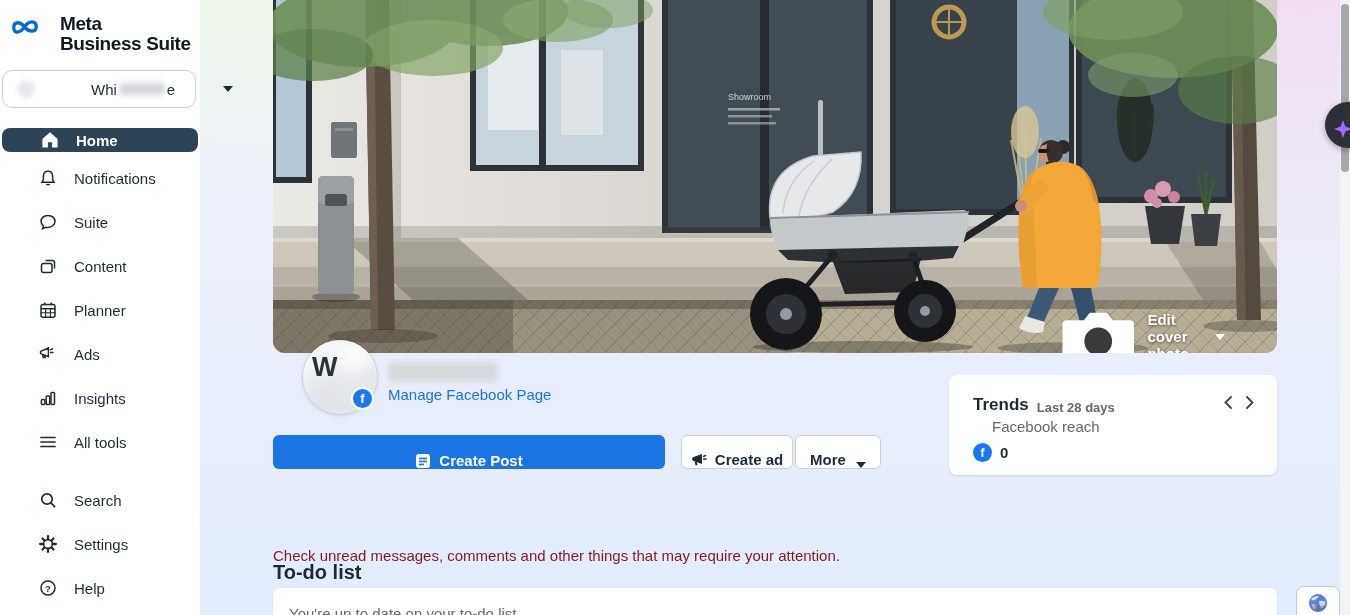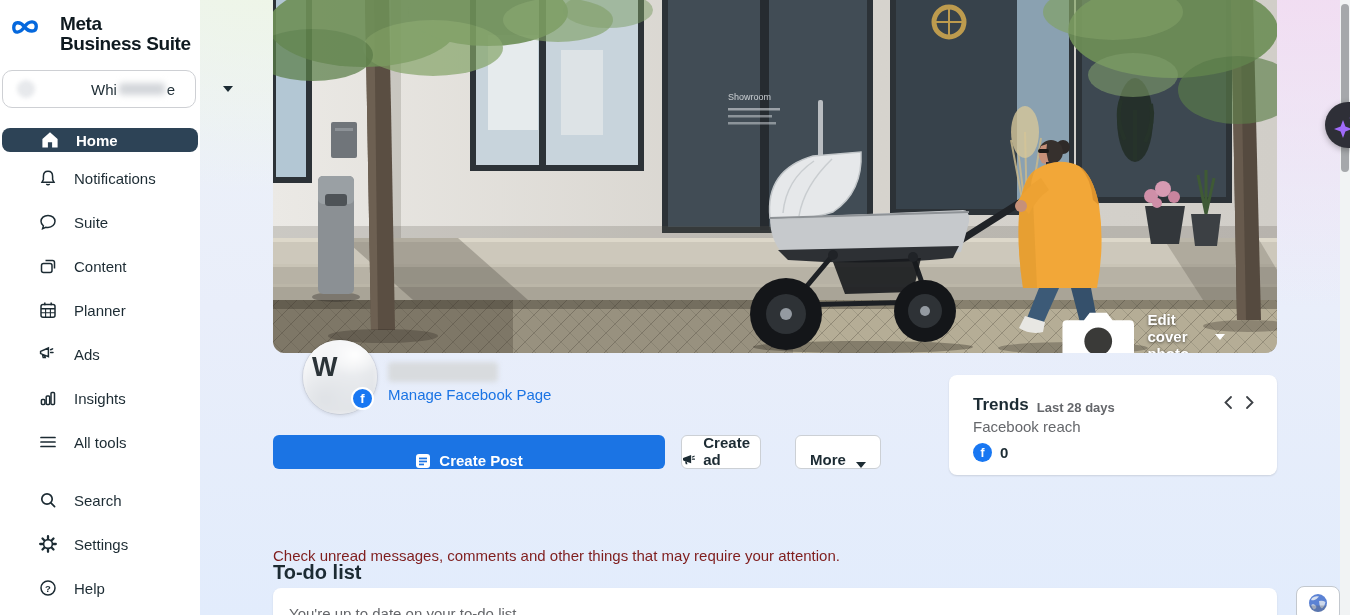--- a/index.html
+++ b/index.html
@@ -78,33 +78,33 @@
   }
   .manage-link{position:absolute;left:388px;top:386px;font-size:15px;color:#1b74e4;cursor:pointer;}
   
   .btn{
     position:absolute;top:435px;height:34px;box-sizing:border-box;border-radius:6px;
     display:flex;align-items:flex-end;justify-content:center;gap:8px;
     font-size:15px;font-weight:600;cursor:pointer;
   }
   .btn-primary{left:273px;width:392px;background:#1b74e4;color:#fff;}
   .btn-secondary{background:#fff;border:1px solid #ccd0d5;color:#1c2b33;}
-  .btn-create-ad{left:681px;width:80px;}
+  .btn-create-ad{left:681px;width:112px;}
   .btn-more{left:795px;width:86px;}
   .btn .caret{margin-left:2px;}
   
   .trends{
     position:absolute;left:949px;top:375px;width:328px;height:100px;box-sizing:border-box;
     background:#fff;border-radius:8px;box-shadow:0 1px 2px rgba(0,0,0,.12);
     padding:20px 24px 0 24px;
   }
   .trends-title-row{display:flex;align-items:flex-end;gap:8px;}
   .trends-title{font-size:17px;font-weight:bold;color:#1c2b33;}
   .trends-period{font-size:13px;color:#65676b;font-weight:600;}
-  .trends-metric{font-size:15px;color:#65676b;margin-top:3px;}
+  .trends-metric{font-size:15px;color:#65676b;margin-top:3px;margin-left:19px;}
   .trends-value-row{display:flex;align-items:center;gap:8px;margin-top:8px;}
   .trends-value{font-size:15px;font-weight:bold;color:#1c2b33;}
   .trends-nav{position:absolute;right:22px;top:20px;display:flex;gap:12px;}
   .trends-nav .nav-arrow{cursor:pointer;display:flex;align-items:center;}
   .fb-circle{
     width:19px;height:19px;border-radius:50%;background:#1877f2;color:#fff;
     display:flex;align-items:center;justify-content:center;font-size:12px;font-weight:bold;line-height:1;
   }
   
   .todo-title{position:absolute;left:273px;top:513px;font-size:20px;font-weight:bold;color:#1c2b33;margin-top:48px;}

